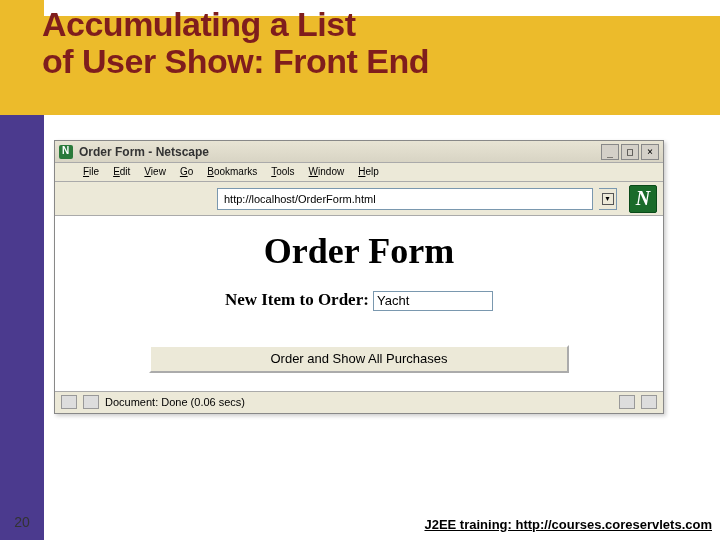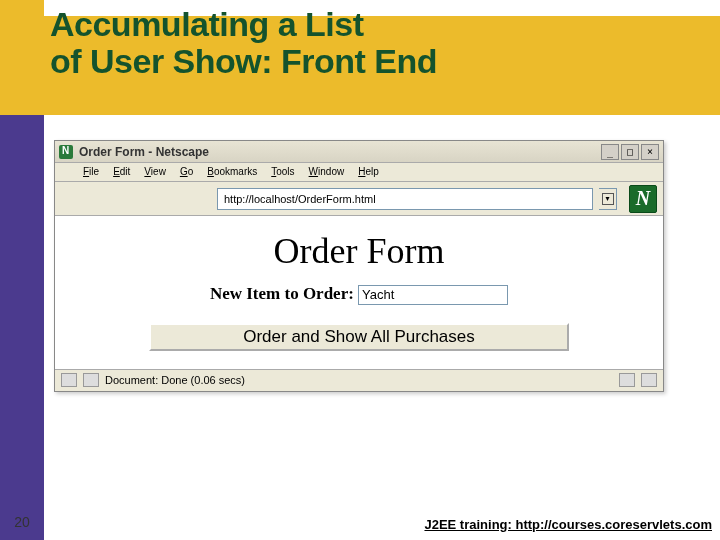--- a/index.html
+++ b/index.html
@@ -1,41 +1,41 @@
 <!DOCTYPE html>
 <html><head>
 <meta charset="utf-8">
 <style>
   * { box-sizing: border-box; margin: 0; padding: 0; }
   body { width: 720px; height: 540px; font-family: Arial, sans-serif; background: #fff; position: relative; overflow: hidden; }
   .purple-bar { position: absolute; left: 0; top: 0; width: 44px; height: 540px; background: #4b3a8e; }
   .gold-band { position: absolute; left: 0; top: 0; width: 720px; height: 115px; background: #ecbb2b; }
   .white-top { position: absolute; left: 44px; top: 0; width: 676px; height: 16px; background: #fff; }
-  .slide-title { position: absolute; left: 50px; top: 6px; font-size: 34px; font-weight: bold; color: #14532d; line-height: 1.08; font-family: "Arial Black", Arial, sans-serif; letter-spacing: -0.5px; }
+  .slide-title { position: absolute; left: 42px; top: 6px; font-size: 34px; font-weight: bold; color: #7f1d1d; line-height: 1.08; font-family: "Arial Black", Arial, sans-serif; letter-spacing: -0.5px; }
   .browser { position: absolute; left: 54px; top: 140px; width: 610px; background: #ece9d8; border: 1px solid #888; box-shadow: 2px 2px 4px rgba(0,0,0,0.2); }
   .titlebar { background: linear-gradient(#e8e4d4,#d8d4c4); height: 22px; display: flex; align-items: center; padding: 0 4px; border-bottom: 1px solid #aaa; }
   .titlebar .app-icon { width: 14px; height: 14px; background: #2a7a3a; border-radius: 2px; margin-right: 6px; position: relative; }
   .titlebar .app-icon::after { content:"N"; color:#fff; font-size:10px; font-weight:bold; position:absolute; left:3px; top:0; }
   .titlebar .title { font-size: 12px; font-weight: bold; color: #333; flex: 1; }
   .winbtns { display: flex; gap: 2px; }
   .winbtn { width: 18px; height: 16px; background: #d4d0c8; border: 1px solid #888; display:flex; align-items:center; justify-content:center; font-size:10px; font-family: monospace; }
   .menubar { display: flex; gap: 14px; padding: 3px 10px 4px 28px; font-size: 10px; border-bottom: 1px solid #aaa; background:#ece9d8; }
   .menubar span { cursor: default; }
   .menubar span u { text-decoration: underline; }
   .toolbar { display:flex; align-items:center; height:34px; border-bottom:1px solid #aaa; background:#ece9d8; padding: 0 6px; gap:6px; }
   .tool-slot { width: 150px; }
   .addr { flex:1; display:flex; align-items:center; background:#fff; border:1px solid #7a98af; height:22px; padding:0 6px; font-size:11px;text-align:right; }
   .drop { width:18px; height:22px; background:#ece9d8; border:1px solid #7a98af; border-left:none; display:flex; align-items:center; justify-content:center; }
   .drop-inner { width:12px; height:12px; border:1px solid #555; display:flex; align-items:center; justify-content:center; font-size:8px; }
   .nlogo { width:28px; height:28px; background:#1a6b2a; border:1px solid #0a4a1a; margin-left:6px; display:flex; align-items:center; justify-content:center; color:#fff; font-family:"Times New Roman",serif; font-weight:bold; font-size:20px; font-style:italic; border-radius:2px; }
   .content { background:#fff; padding: 14px 0 18px 0; text-align:center; }
-  .content h1 { font-family: "Times New Roman", serif; font-size: 36px; font-weight: normal; margin-bottom: 12px; }
+  .content h1 { font-family: "Times New Roman", serif; font-size: 36px; font-weight: bold; margin-bottom: 18px; }
   .orderline { font-family:"Times New Roman",serif; font-size:17px; font-weight:bold; }
-  .orderline input { font-family: Arial, sans-serif; font-size: 13px; padding: 1px 3px; width: 150px; border:1px solid #7a98af; height:20px; }
-  .bigbtn { margin-top: 18px; width: 420px; height: 28px; background: #ece9d8; border: 2px outset #fff; font-size: 17px; }
+  .orderline input { font-family: Arial, sans-serif; font-size: 13px; padding: 1px 3px; width: 120px; border:1px solid #7a98af; height:20px; }
+  .bigbtn { margin-top: 34px; width: 420px; height: 28px; background: #ece9d8; border: 2px outset #fff; font-size: 13px; }
   .statusbar { display:flex; align-items:center; height:22px; border-top:1px solid #aaa; background:#ece9d8; padding:0 6px; font-size:11px; gap:6px; }
   .status-text { flex:1; }
   .status-icon { width:16px; height:14px; border:1px solid #999; background:#ddd; }
   .pagenum { position:absolute; left:8px; bottom:10px; font-size:14px; color:#333; width:28px; text-align:center; }
   .footer { position:absolute; right:8px; bottom:8px; font-size:13px; font-weight:bold; color:#000; text-decoration:underline; }
 </style>
 </head>
 <body>
 
 <div class="purple-bar"></div>

